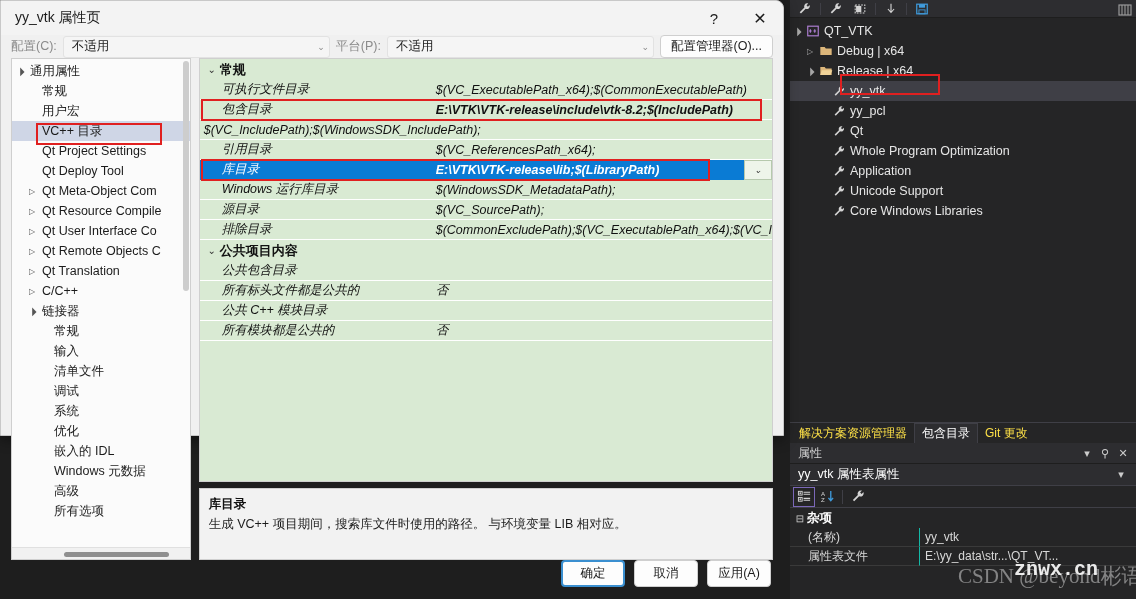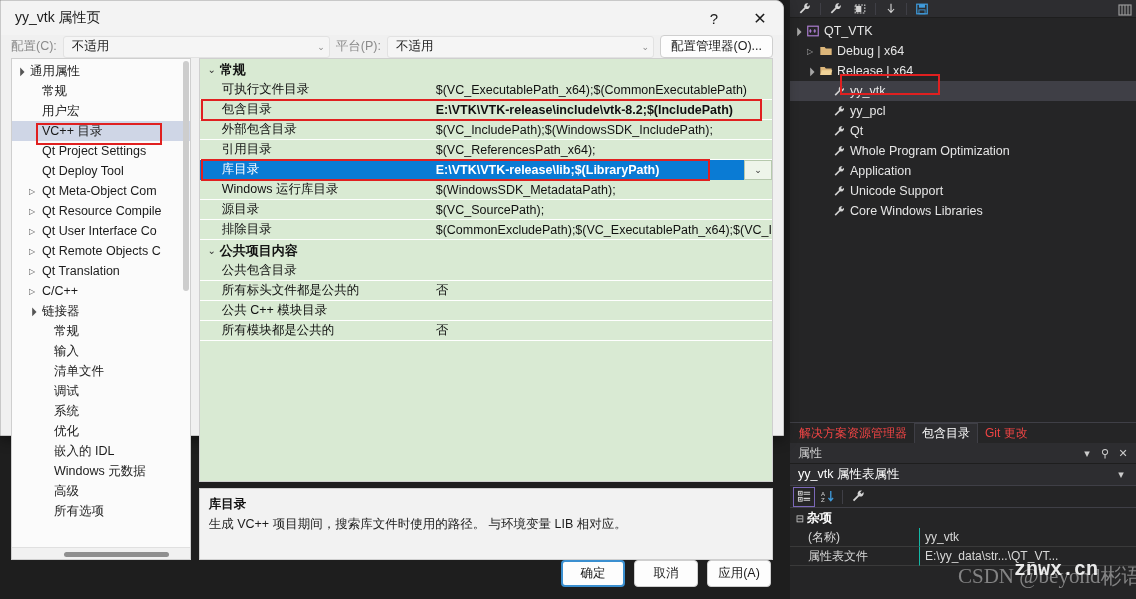--- a/index.html
+++ b/index.html
@@ -50,21 +50,21 @@
   .redbox {
     position:absolute; border:2px solid #e02020; pointer-events:none;
   }
 
   
   .panel-tabs {
     display:flex; align-items:flex-end; height:21px; background:#252526;
     border-top:1px solid #3f3f46; padding-left:2px;
   }
   .ptab {
-    color:#ef4444; font-size:12px; padding:3px 7px 3px 7px; height:20px;
+    color:#fde047; font-size:12px; padding:3px 7px 3px 7px; height:20px;
     display:flex; align-items:center;
   }
   .ptab.active { background:#2d2d30; color:#ffffff; border:1px solid #3f3f46; border-bottom:none; }
 
   
   .props-win { flex:1; background:#252526; display:flex; flex-direction:column; }
   .props-title {
     height:21px; background:#2d2d30; display:flex; align-items:center;
     color:#d4d4d4; font-size:12px; padding:0 4px 0 8px; border-bottom:1px solid #1e1e1e;
   }
@@ -161,21 +161,21 @@
   
   .rt-wrap { flex:1; display:flex; flex-direction:column; gap:6px; padding-bottom:0; }
   .grid {
     flex:1; background:#d9ead3; border:1px solid #cfcfcf; overflow:hidden; position:relative;
   }
   .g-cat {
     height:21px; display:flex; align-items:center; background:#d9ead3;
     font-size:13px; font-weight:bold; color:#111; padding-left:4px;
   }
   .g-cat .gexp { width:16px; text-align:center; font-size:10px; font-weight:normal; color:#333; }
-  .g-row { height:20px; display:flex; font-size:12.5px; color:#111; position:relative; }
+  .g-row { height:20px; display:flex; font-size:12.5px; color:#111; position:relative;font-style:italic; }
   .g-row .gk { width:232px; padding-left:22px; display:flex; align-items:center;
      border-bottom:1px solid #ffffff; white-space:nowrap; }
   .g-row .gv { flex:1; padding-left:4px; display:flex; align-items:center;
      border-bottom:1px solid #ffffff; white-space:nowrap; overflow:hidden; }
   .g-row.selrow .gk, .g-row.selrow .gv { background:#0a7bd4; color:#fff; border-bottom:1px solid #0a7bd4; }
   .g-row.bold .gv { font-weight:bold; }
   .g-row.selrow .gv { font-weight:bold; }
   .g-drop {
     position:absolute; right:0; top:0; width:28px; height:20px; background:#eef5ea;
     border:1px solid #b6c9ad; display:flex; align-items:center; justify-content:center;
@@ -535,21 +535,20 @@
           </div>
           <div class="g-row">
             <div class="gk">可执行文件目录</div>
             <div class="gv">$(VC_ExecutablePath_x64);$(CommonExecutablePath)</div>
           </div>
           <div class="g-row bold">
             <div class="gk">包含目录</div>
             <div class="gv">E:\VTK\VTK-release\include\vtk-8.2;$(IncludePath)</div>
           </div>
           <div class="g-row">
-            <div class="gk">外部包含目录</div>
             <div class="gv">$(VC_IncludePath);$(WindowsSDK_IncludePath);</div>
           </div>
           <div class="g-row">
             <div class="gk">引用目录</div>
             <div class="gv">$(VC_ReferencesPath_x64);</div>
           </div>
           <div class="g-row selrow bold">
             <div class="gk">库目录</div>
             <div class="gv">E:\VTK\VTK-release\lib;$(LibraryPath)</div>
             <div class="g-drop">⌄</div>

